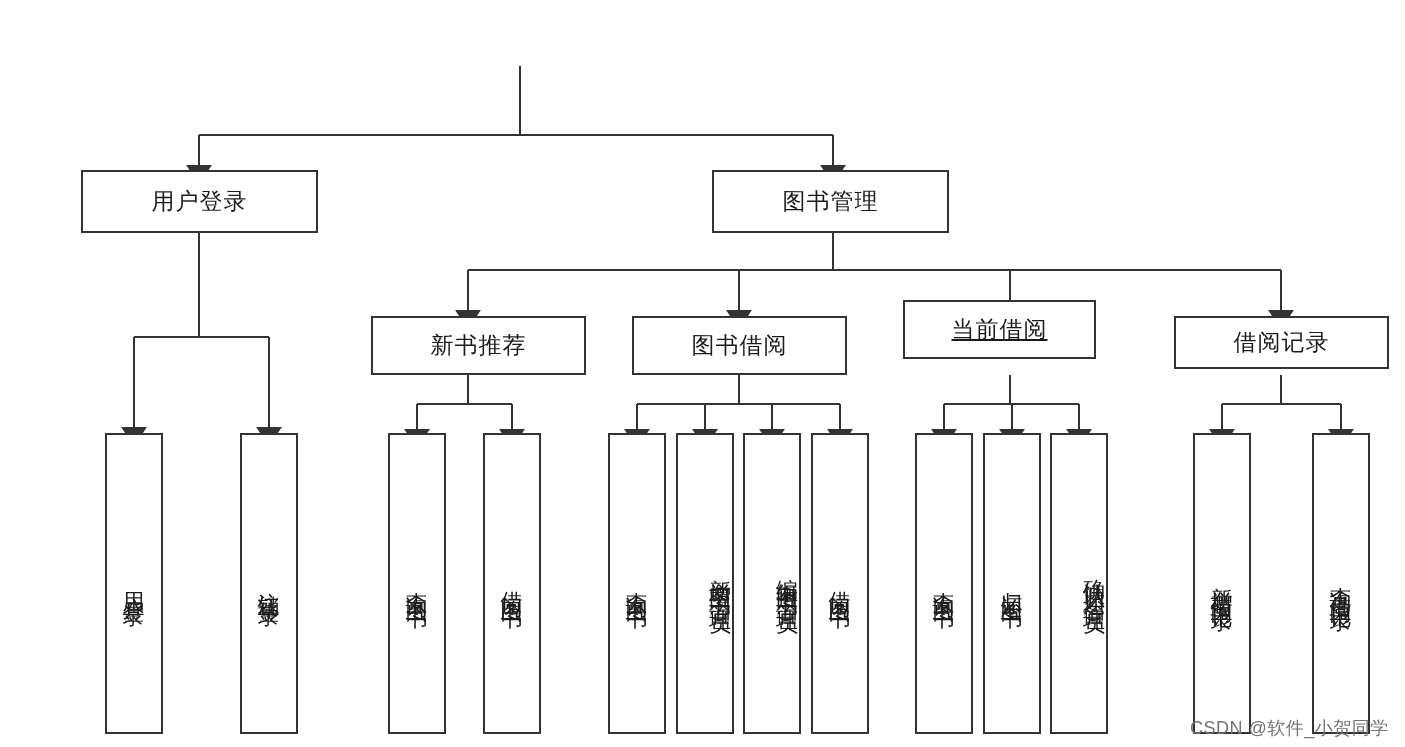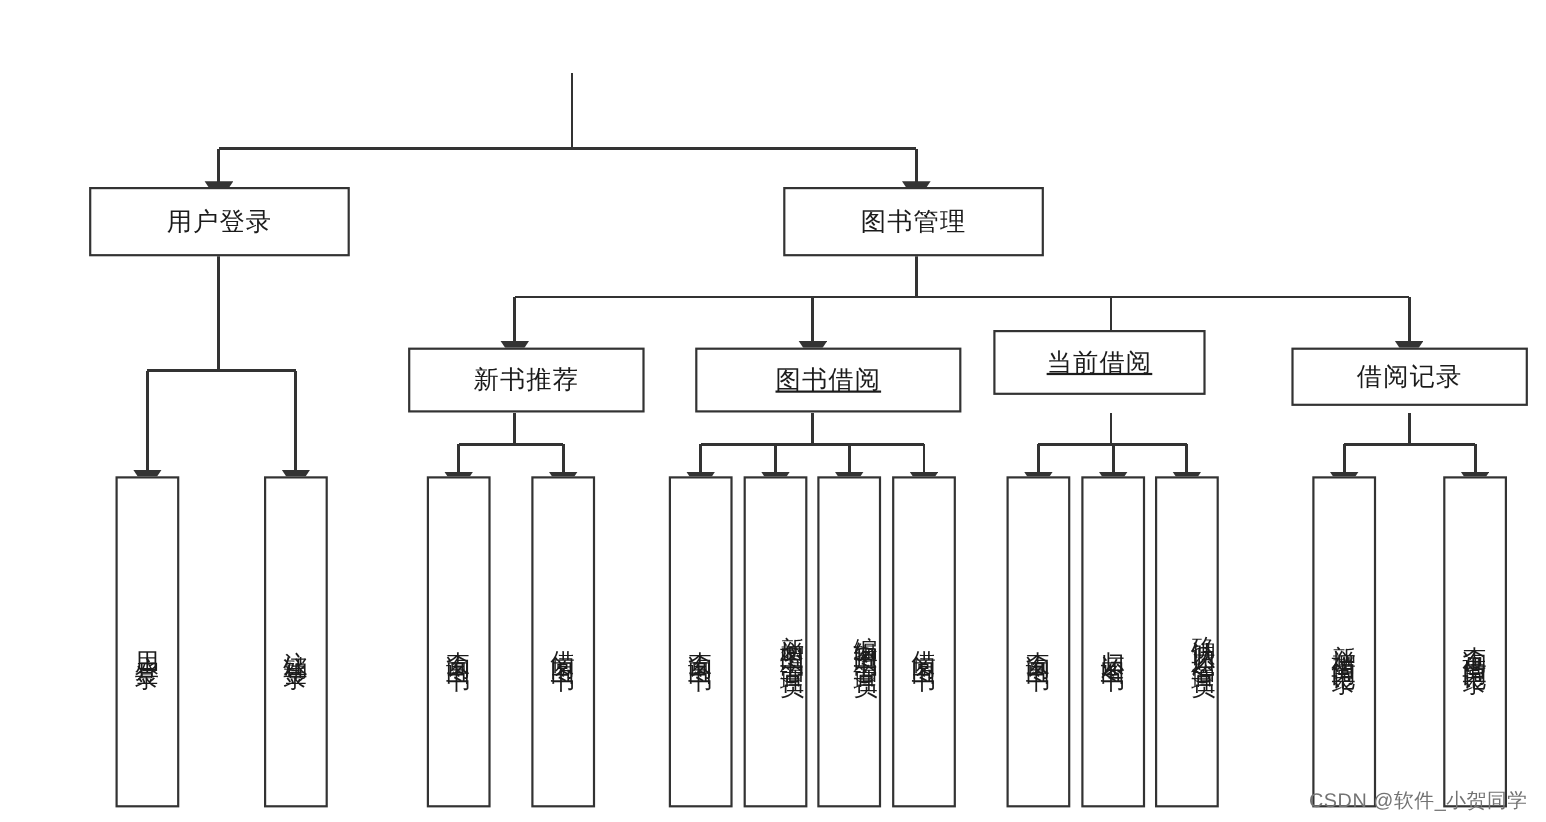--- a/index.html
+++ b/index.html
@@ -116,21 +116,21 @@
     </g>
   </svg>
 
 
   <div class="node horiz" style="left:81px; top:170px; width:237px; height:63px;">用户登录</div>
 
   <div class="node horiz" style="left:712px; top:170px; width:237px; height:63px;">图书管理</div>
 
   <div class="node horiz" style="left:371px; top:316px; width:215px; height:59px;">新书推荐</div>
 
-  <div class="node horiz" style="left:632px; top:316px; width:242px; height:59px;text-decoration:underline;">图书借阅</div>
+  <div class="node horiz" style="left:632px; top:316px; width:215px; height:59px;">图书借阅</div>
 
   <div class="node horiz" style="left:903px; top:300px; width:193px; height:59px;text-decoration:underline;">当前借阅</div>
 
   <div class="node horiz" style="left:1174px; top:316px; width:215px; height:53px;">借阅记录</div>
 
   <div class="node vert mid" style="left:105px; top:433px; width:58px; height:301px;">用户登录</div>
 
   <div class="node vert mid" style="left:240px; top:433px; width:58px; height:301px;">注销登录</div>
 
   <div class="node vert mid" style="left:388px; top:433px; width:58px; height:301px;">查询图书</div>

